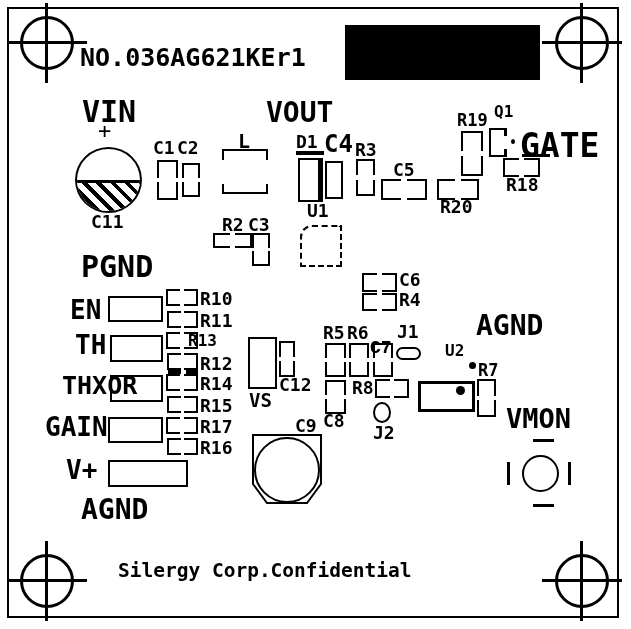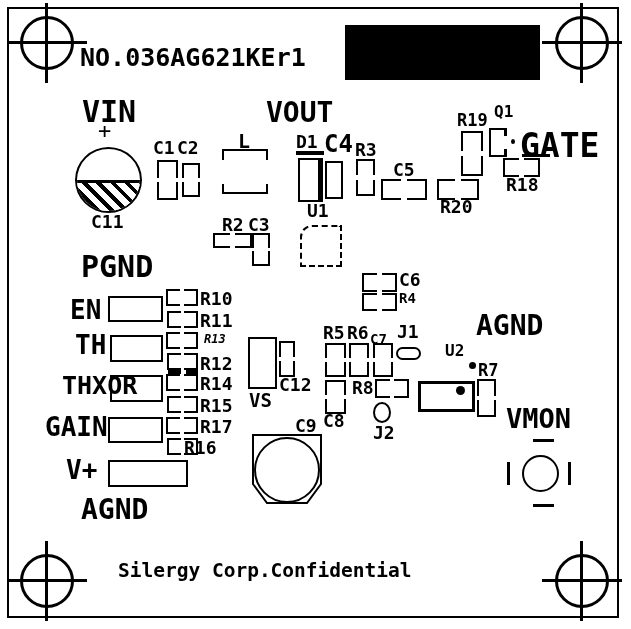--- a/index.html
+++ b/index.html
@@ -150,21 +150,21 @@
 
   <div class="hpad" style="left:362px;top:273px;width:35px;height:19px;">
       <div class="pl"></div>
       <div class="pr"></div>
     </div>
   <div class="lbl" style="left:399px;top:271px;font-size:18px;">C6</div>
   <div class="hpad" style="left:362px;top:293px;width:35px;height:18px;">
       <div class="pl"></div>
       <div class="pr"></div>
     </div>
-  <div class="lbl" style="left:399px;top:291px;font-size:14px;">R4</div>
+  <div class="lbl" style="left:399px;top:291px;font-size:18px;">R4</div>
 
   <div class="lbl" style="left:81px;top:252px;font-size:30px;">PGND</div>
 
   <div class="lbl" style="left:70px;top:297px;font-size:26px;">EN</div>
   <div class="rect" style="left:108px;top:296px;width:55px;height:26px;"></div>
   <div class="lbl" style="left:75px;top:332px;font-size:26px;">TH</div>
   <div class="rect" style="left:110px;top:335px;width:53px;height:27px;"></div>
   <div class="lbl" style="left:31px;top:373px;font-size:25px;margin-left:31px;">THXOR</div>
   <div class="rect" style="left:110px;top:375px;width:53px;height:27px;"></div>
   <div class="lbl" style="left:45px;top:414px;font-size:26px;">GAIN</div>
@@ -180,21 +180,21 @@
   <div class="lbl" style="left:200px;top:290px;font-size:18px;">R10</div>
   <div class="hpad" style="left:167px;top:311px;width:31px;height:17px;">
       <div class="pl"></div>
       <div class="pr"></div>
     </div>
   <div class="lbl" style="left:200px;top:312px;font-size:18px;">R11</div>
   <div class="hpad" style="left:166px;top:332px;width:32px;height:17px;">
       <div class="pl"></div>
       <div class="pr"></div>
     </div>
-  <div class="lbl" style="left:204px;top:333px;font-size:12px;font-style:italic;">R13</div>
+  <div class="lbl" style="left:188px;top:333px;font-size:16px;">R13</div>
   <div class="hpad" style="left:167px;top:353px;width:31px;height:17px;">
       <div class="pl"></div>
       <div class="pr"></div>
     </div>
   <div class="lbl" style="left:200px;top:355px;font-size:18px;">R12</div>
   <div class="bar" style="left:168px;top:370px;width:13px;height:4px;"></div>
   <div class="bar" style="left:186px;top:370px;width:12px;height:4px;"></div>
   <div class="hpad" style="left:166px;top:374px;width:32px;height:17px;">
       <div class="pl"></div>
       <div class="pr"></div>
@@ -207,25 +207,25 @@
   <div class="lbl" style="left:200px;top:397px;font-size:18px;">R15</div>
   <div class="hpad" style="left:166px;top:417px;width:32px;height:17px;">
       <div class="pl"></div>
       <div class="pr"></div>
     </div>
   <div class="lbl" style="left:200px;top:418px;font-size:18px;">R17</div>
   <div class="hpad" style="left:167px;top:438px;width:31px;height:17px;">
       <div class="pl"></div>
       <div class="pr"></div>
     </div>
-  <div class="lbl" style="left:184px;top:439px;font-size:18px;">R16</div>
+  <div class="lbl" style="left:200px;top:439px;font-size:18px;">R16</div>
 
   <div class="lbl" style="left:323px;top:324px;font-size:18px;">R5</div>
   <div class="lbl" style="left:347px;top:324px;font-size:18px;">R6</div>
-  <div class="lbl" style="left:370px;top:332px;font-size:14px;">C7</div>
+  <div class="lbl" style="left:370px;top:339px;font-size:18px;font-family:Liberation Mono, monospace;">C7</div>
   <div class="lbl" style="left:397px;top:323px;font-size:18px;">J1</div>
   <div class="vpad" style="left:325px;top:343px;width:21px;height:34px;">
       <div class="pt"></div>
       <div class="pb"></div>
     </div>
   <div class="vpad" style="left:349px;top:343px;width:20px;height:34px;">
       <div class="pt"></div>
       <div class="pb"></div>
     </div>
   <div class="vpad" style="left:373px;top:343px;width:20px;height:34px;">

